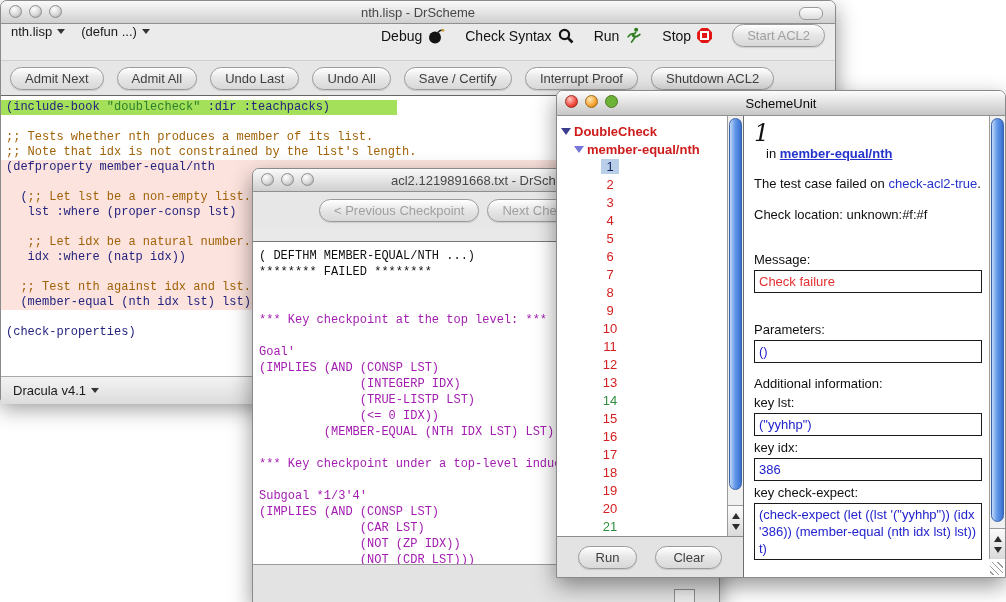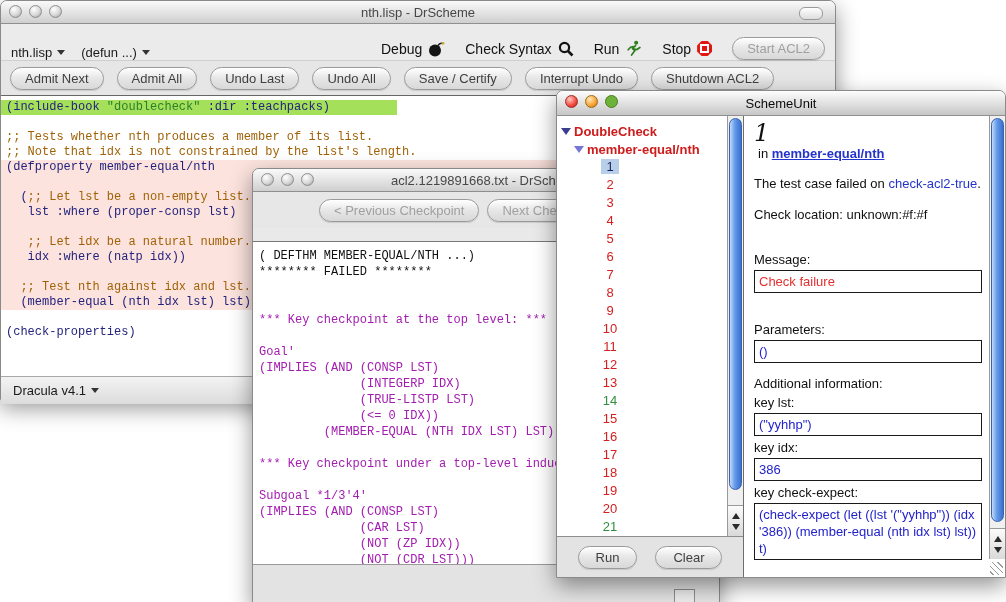--- a/index.html
+++ b/index.html
@@ -25,21 +25,21 @@
   .titlebar.active .title{color:#0a0a0a;}
   .toolbar-pill{position:absolute;right:12px;top:6px;width:22px;height:11px;border:1px solid #9a9a9a;border-radius:6px;background:linear-gradient(#fff,#ddd);}
   
   .pill{display:inline-flex;align-items:center;justify-content:center;white-space:nowrap;
     border:1px solid #9a9a9a;border-radius:12px;padding:3px 14px;font-size:13px;color:#3f3f3f;
     background:linear-gradient(#ffffff,#e6e6e6 50%,#d8d8d8);
     box-shadow:inset 0 1px 0 rgba(255,255,255,.9),0 1px 1px rgba(0,0,0,.12);}
   .pill.disabled{color:#a0a0a0;}
   
   #win-main{left:0;top:0;width:836px;height:400px;}
-  .mw-toolbar{height:36px;display:flex;align-items:flex-end;padding:0 10px;
+  .mw-toolbar{height:36px;display:flex;align-items:flex-start;padding:0 10px;
     background:#ebebeb;border-bottom:1px solid #cfcfcf;}
   .dropdown{display:inline-flex;align-items:center;gap:5px;font-size:13px;color:#1a1a1a;cursor:default;}
   .mw-toolbar .dropdown{margin-right:16px;}
   .caret{width:0;height:0;border-left:4px solid transparent;border-right:4px solid transparent;border-top:5px solid #333;display:inline-block;}
   .tool-group{margin-left:auto;display:flex;align-items:center;gap:20px;}
   .tool{display:inline-flex;align-items:center;gap:6px;font-size:14px;color:#111;}
   .tool svg{display:block;}
   .stop-icon{width:15px;height:15px;display:inline-block;background:#e21512;
     clip-path:polygon(30% 0,70% 0,100% 30%,100% 70%,70% 100%,30% 100%,0 70%,0 30%);
     box-shadow:inset 0 0 0 3px #e21512, inset 0 0 0 5px #ffffff;}
@@ -92,21 +92,21 @@
   .thumb{position:absolute;left:1px;right:1px;border-radius:7px;border:1px solid #3a62a8;box-sizing:border-box;
     background:linear-gradient(90deg,#c3d9f8,#639ae9 45%,#3a70cf);}
   .sb-arrows{position:absolute;bottom:0;left:0;right:0;height:30px;border-top:1px solid #9a9a9a;
     background:linear-gradient(#fbfbfb,#d9d9d9);display:flex;flex-direction:column;align-items:center;justify-content:center;gap:5px;}
   .arr{width:0;height:0;border-left:4px solid transparent;border-right:4px solid transparent;display:block;}
   .arr.up{border-bottom:6px solid #2b2b2b;}
   .arr.down{border-top:6px solid #2b2b2b;}
   .su-right{flex:1;display:flex;position:relative;min-width:0;background:#fff;}
   .su-detail{flex:1;padding:4px 4px 0 10px;font-size:13px;color:#101010;min-width:0;}
   .case-num{font-family:"DejaVu Serif",serif;font-style:italic;font-size:24px;line-height:26px;color:#111;}
-  .in-line{margin-left:4px;font-size:13px;}
+  .in-line{margin-left:12px;font-size:13px;}
   .link{color:#2433cc;font-weight:bold;text-decoration:underline;cursor:pointer;}
   .para{margin:14px 0 0 0;line-height:17px;}
   .blue{color:#2433cc;}
   .field-label{margin-top:29px;}
   .field-label.tight{margin-top:13px;}
   .kv-label{margin-top:4px;}
   .box{width:218px;border:1px solid #1a1a1a;background:#fff;color:#2222cc;
     font-size:13px;line-height:17px;padding:2px 4px;margin-top:3px;overflow:hidden;}
   .box.red{color:#e33030;}
   .box.tall{height:51px;}
@@ -164,21 +164,21 @@
       </span>
       <span class="pill disabled">Start ACL2</span>
     </span>
   </div>
   <div class="mw-buttons" id="admit-buttons">
       <span class="pill">Admit Next</span>
       <span class="pill">Admit All</span>
       <span class="pill">Undo Last</span>
       <span class="pill">Undo All</span>
       <span class="pill">Save / Certify</span>
-      <span class="pill">Interrupt Undo</span>
+      <span class="pill">Interrupt Proof</span>
       <span class="pill">Shutdown ACL2</span>
     </div>
   <div class="editor" id="editor-lines">
       <div class="line hl-green"><span class="code">(include-book </span><span class="string">"doublecheck"</span><span class="code"> :dir :teachpacks)</span></div>
       <div class="line"><span class="code"></span></div>
       <div class="line"><span class="comment">;; Tests whether nth produces a member of its list.</span></div>
       <div class="line"><span class="comment">;; Note that idx is not constrained by the list's length.</span></div>
       <div class="line hl-pink"><span class="code">(defproperty member-equal/nth</span></div>
       <div class="line hl-pink"><span class="code"></span></div>
       <div class="line hl-pink"><span class="code">  (</span><span class="comment">;; Let lst be a non-empty list.</span></div>

